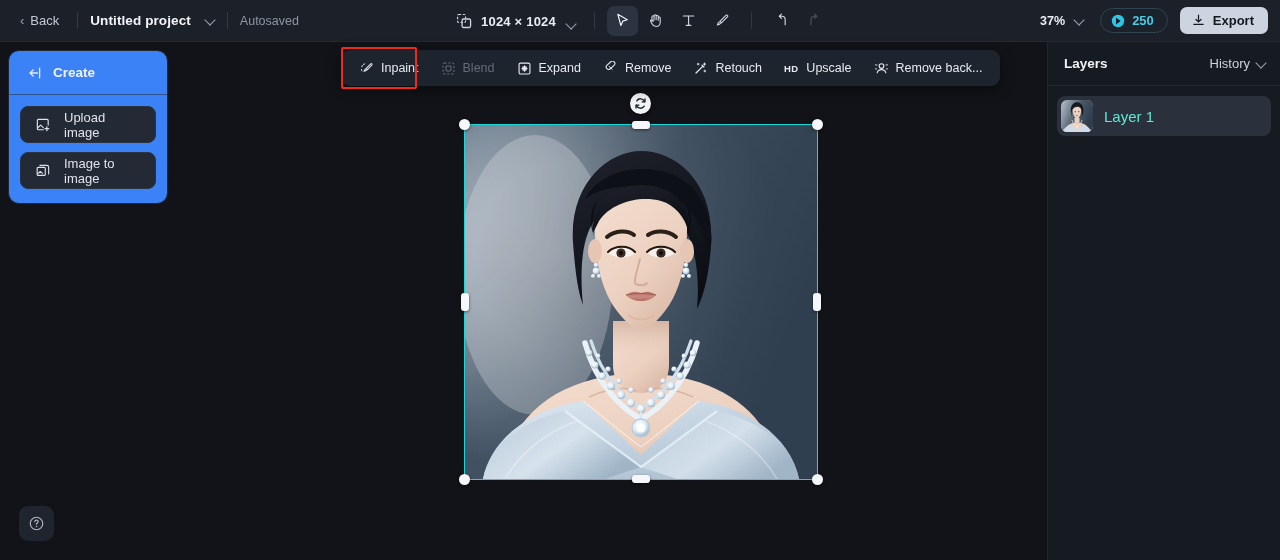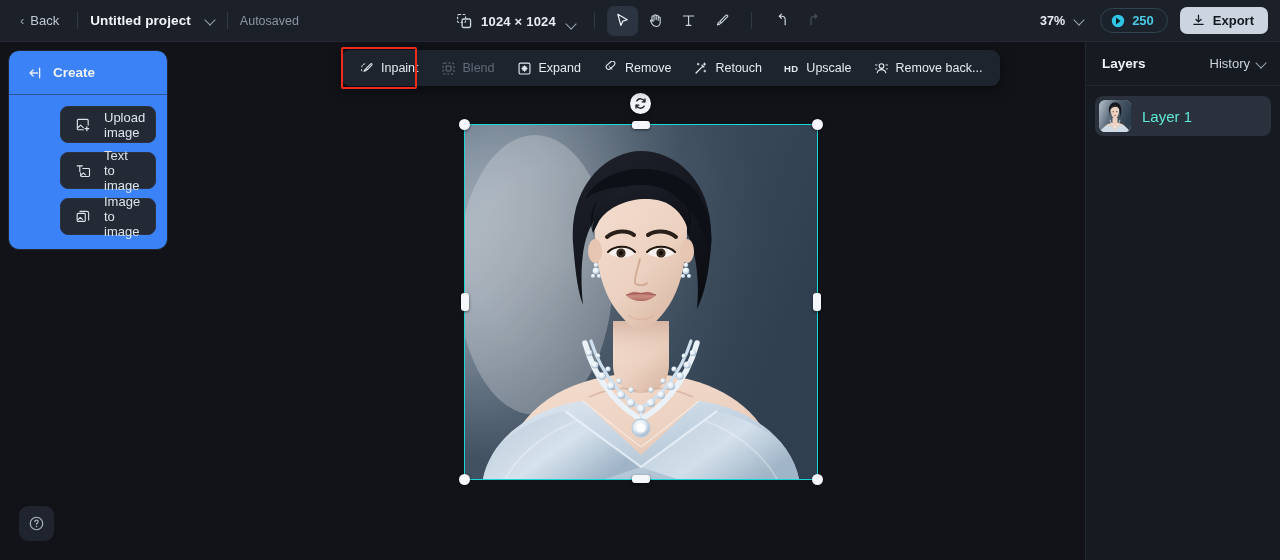--- a/index.html
+++ b/index.html
@@ -77,21 +77,21 @@
   .lp-head {
     height: 44px; display: flex; align-items: center; gap: 11px;
     padding: 0 17px; border-bottom: 1px solid #23283181;
   }
   .lp-title { color: #f0f2f6; font-size: 13.5px; font-weight: bold; }
   .lp-body { padding: 11px 11px 14px 11px; display: flex; flex-direction: column; gap: 9px; }
   .lp-btn {
     height: 37px; border-radius: 8px; background: #232935;
     border: 1px solid #2b3240;
     display: flex; align-items: center; gap: 13px; padding: 0 14px;
-    color: #dfe3ea; font-size: 13px; cursor: pointer; margin-left: 40px;
+    color: #dfe3ea; font-size: 13px; cursor: pointer;
   }
 
   
   .float-tb {
     position: absolute; left: 341px; top: 50px; height: 36px;
     background: #1e242e; border-radius: 9px;
     display: flex; align-items: center; padding: 0 7px;
     box-shadow: 0 3px 14px rgba(0,0,0,.45);
   }
   .tb-item {
@@ -133,21 +133,21 @@
   }
   .h-tl { left: -6px; top: -6px; } .h-tr { right: -6px; top: -6px; }
   .h-bl { left: -6px; bottom: -6px; } .h-br { right: -6px; bottom: -6px; }
   .h-t { left: 50%; margin-left: -9px; top: -4px; width: 18px; height: 8px; }
   .h-b { left: 50%; margin-left: -9px; bottom: -4px; width: 18px; height: 8px; }
   .h-l { top: 50%; margin-top: -9px; left: -4px; width: 8px; height: 18px; }
   .h-r { top: 50%; margin-top: -9px; right: -4px; width: 8px; height: 18px; }
 
   
   .right-panel {
-    position: absolute; right: 0; top: 42px; width: 195px; height: 518px;
+    position: absolute; right: 0; top: 42px; width: 233px; height: 518px;
     background: #161a21; border-left: 1px solid #22262f;
   }
   .rp-head {
     height: 44px; display: flex; align-items: center; justify-content: space-between;
     padding: 0 14px 0 16px; border-bottom: 1px solid #23272f;
   }
   .rp-title { color: #f0f2f6; font-size: 13.5px; font-weight: bold; }
   .rp-history { display: flex; align-items: center; gap: 5px; color: #cdd3dd; font-size: 13px; cursor: pointer; }
   .rp-body { padding: 10px 9px; }
   .layer-row {
@@ -446,30 +446,20 @@
             <path d="M14 8.6V3.6a1.1 1.1 0 0 0-1.1-1.1H3.6a1.1 1.1 0 0 0-1.1 1.1v8.8a1.1 1.1 0 0 0 1.1 1.1h5.2" stroke="#dfe3ea" stroke-width="1.2" stroke-linecap="round"></path>
             <path d="M2.9 11.4 6 8.6l2.8 2.6" stroke="#dfe3ea" stroke-width="1.2" stroke-linecap="round" stroke-linejoin="round"></path>
             <path d="M12.6 10.4v4.1M10.6 12.4h4" stroke="#dfe3ea" stroke-width="1.25" stroke-linecap="round"></path>
           </svg>
         </span>
         <span>Upload image</span>
       </div>
       <div class="lp-btn">
         <span>
           <svg width="16" height="16" viewBox="0 0 17 17" fill="none">
-            <path d="M2.4 3.1h5.4M5.1 3.1v6" stroke="#dfe3ea" stroke-width="1.25" stroke-linecap="round"></path>
-            <path d="M8.3 5.8h6.2a.9.9 0 0 1 .9.9v6.7a.9.9 0 0 1-.9.9H6.9a.9.9 0 0 1-.9-.9v-2.9" stroke="#dfe3ea" stroke-width="1.2" stroke-linecap="round"></path>
-            <path d="M6.6 12.9 9 10.6l2.2 2" stroke="#dfe3ea" stroke-width="1.15" stroke-linecap="round" stroke-linejoin="round"></path>
-          </svg>
-        </span>
-        <span>Text to image</span>
-      </div>
-      <div class="lp-btn">
-        <span>
-          <svg width="16" height="16" viewBox="0 0 17 17" fill="none">
             <rect x="2.3" y="4.6" width="8.6" height="8.6" rx="1.1" stroke="#dfe3ea" stroke-width="1.2"></rect>
             <path d="M5.2 2.5h7.4a1.9 1.9 0 0 1 1.9 1.9v7.2" stroke="#dfe3ea" stroke-width="1.2" stroke-linecap="round"></path>
             <path d="M3.1 11.4 5.6 9l2.3 2.1" stroke="#dfe3ea" stroke-width="1.15" stroke-linecap="round" stroke-linejoin="round"></path>
           </svg>
         </span>
         <span>Image to image</span>
       </div>
     </div>
   </div>
 

